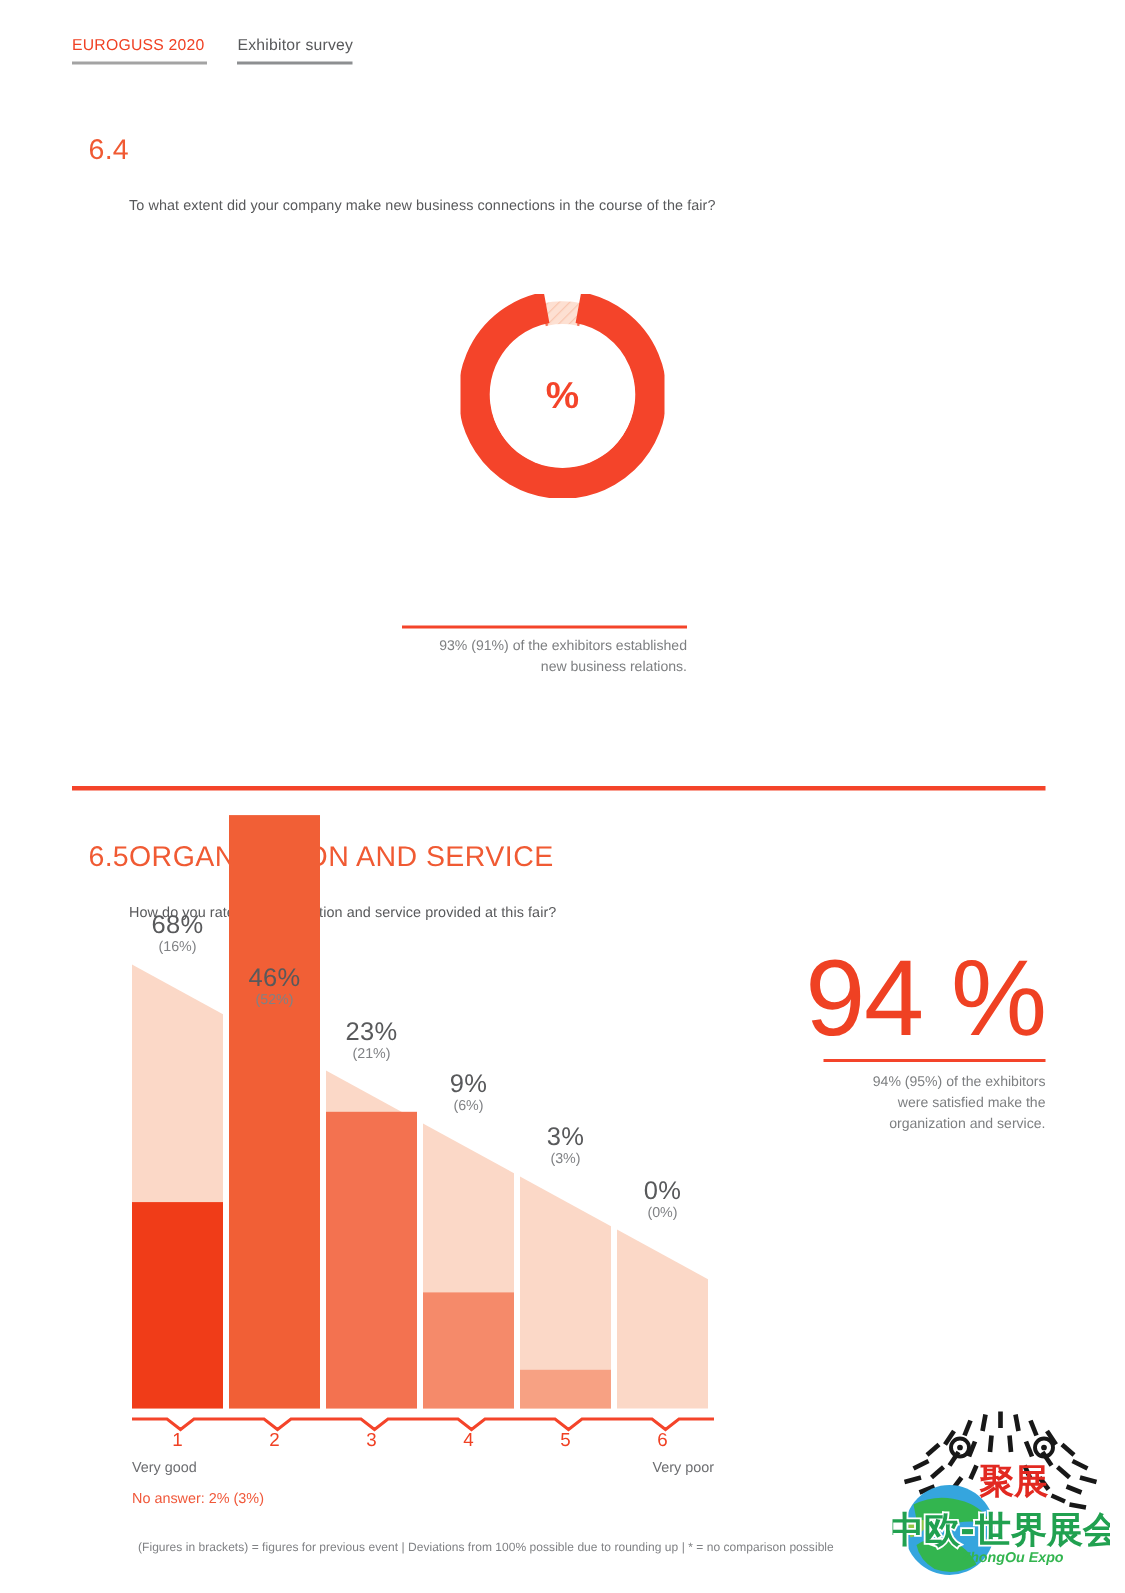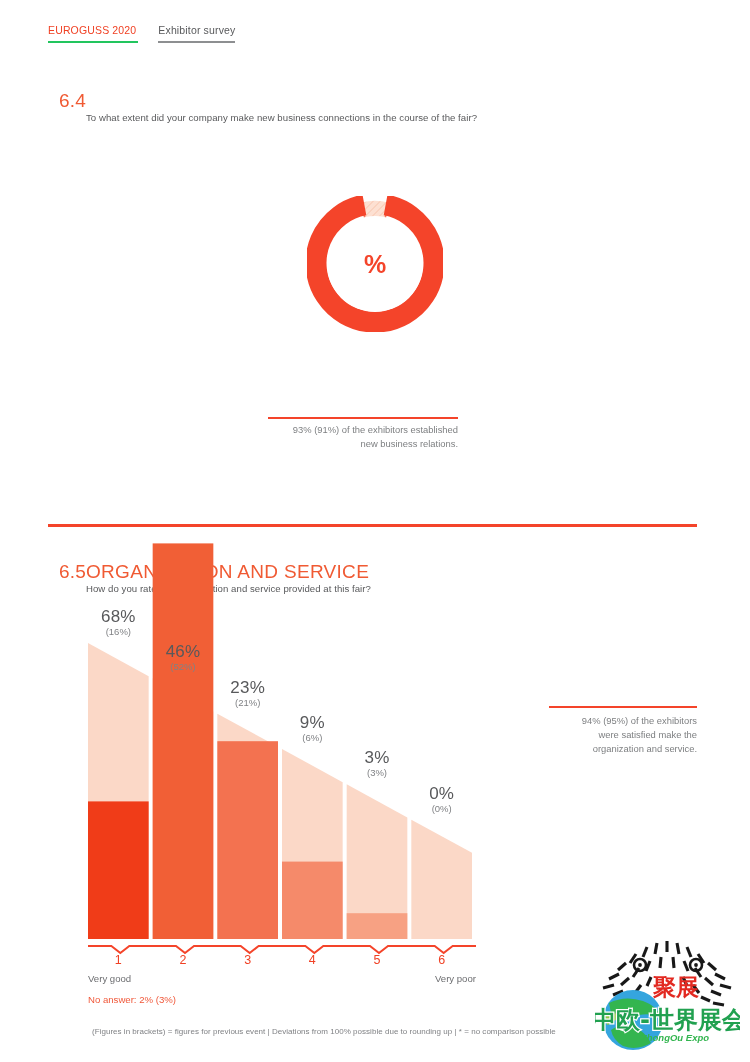--- a/index.html
+++ b/index.html
@@ -7,30 +7,30 @@
     width:750px;height:1062px;background:#ffffff;
     font-family:"Liberation Sans","DejaVu Sans",sans-serif;
     position:relative;overflow:hidden;
     -webkit-font-smoothing:antialiased;
   }
   .page{position:absolute;inset:0;}
 
   
   .breadcrumb{position:absolute;left:48px;top:24px;display:flex;align-items:flex-start;gap:8px;}
   .bc-item{font-size:10.5px;letter-spacing:.15px;padding-bottom:4px;line-height:13px;}
-  .bc-fair{color:#f04124;border-bottom:2px solid #22c55e;padding-right:2px;}
+  .bc-fair{color:#f04124;border-bottom:2px solid #a3a3a3;padding-right:2px;}
   .bc-sep{width:4px;}
   .bc-survey{color:#58595b;border-bottom:2px solid #8d8f91;}
 
   
   .sec{position:absolute;}
   .sec-title{display:flex;align-items:baseline;color:#f05a33;font-size:19px;font-weight:400;letter-spacing:.2px;text-align:right;}
   .sec-num{width:38px;flex:0 0 38px;}
   .sec-name{letter-spacing:.3px;}
-  .sec-sub{margin-left:38px;margin-top:0;color:#58595b;font-size:9.6px;letter-spacing:.05px;}
+  .sec-sub{margin-left:38px;margin-top:20px;color:#58595b;font-size:9.6px;letter-spacing:.05px;}
 
   
   .divider{position:absolute;left:48px;width:649px;height:2.5px;background:#f4442a;}
 
   
   .donut-wrap{position:absolute;left:307px;top:196px;width:136px;height:136px;}
   .donut-pct{position:absolute;left:0;top:0;width:136px;height:136px;
              display:flex;align-items:center;justify-content:center;
              color:#f4442a;font-size:25px;font-weight:700;}
 
@@ -109,20 +109,21 @@
   <div class="divider" style="top:524px;"></div>
 
   <div class="sec" style="left:48px;top:561px;width:640px;">
     <div class="sec-title">
       <span class="sec-num">6.5</span>
       <span class="sec-name">ORGANIZATION AND SERVICE</span>
     </div>
     <div class="sec-sub">How do you rate the organization and service provided at this fair?</div>
   </div>
 
+  <div class="bignum bignum-2">94 %</div>
   <div class="stat-rule stat-rule-2"></div>
   <div class="stat-cap stat-cap-2">
     <div>94% (95%) of the exhibitors</div>
     <div>were satisfied make the</div>
     <div>organization and service.</div>
   </div>
 
   <svg class="chart" id="bar-chart-svg" viewBox="0 0 750 1062">
       <path d="M 88 643 L 148.66666666666669 676.147766323024 L 148.66666666666669 939 L 88 939 Z" fill="#fbd8c7"></path>
       <rect x="88" y="801.4" width="60.66666666666667" height="137.6" fill="#f03c18"></rect>

